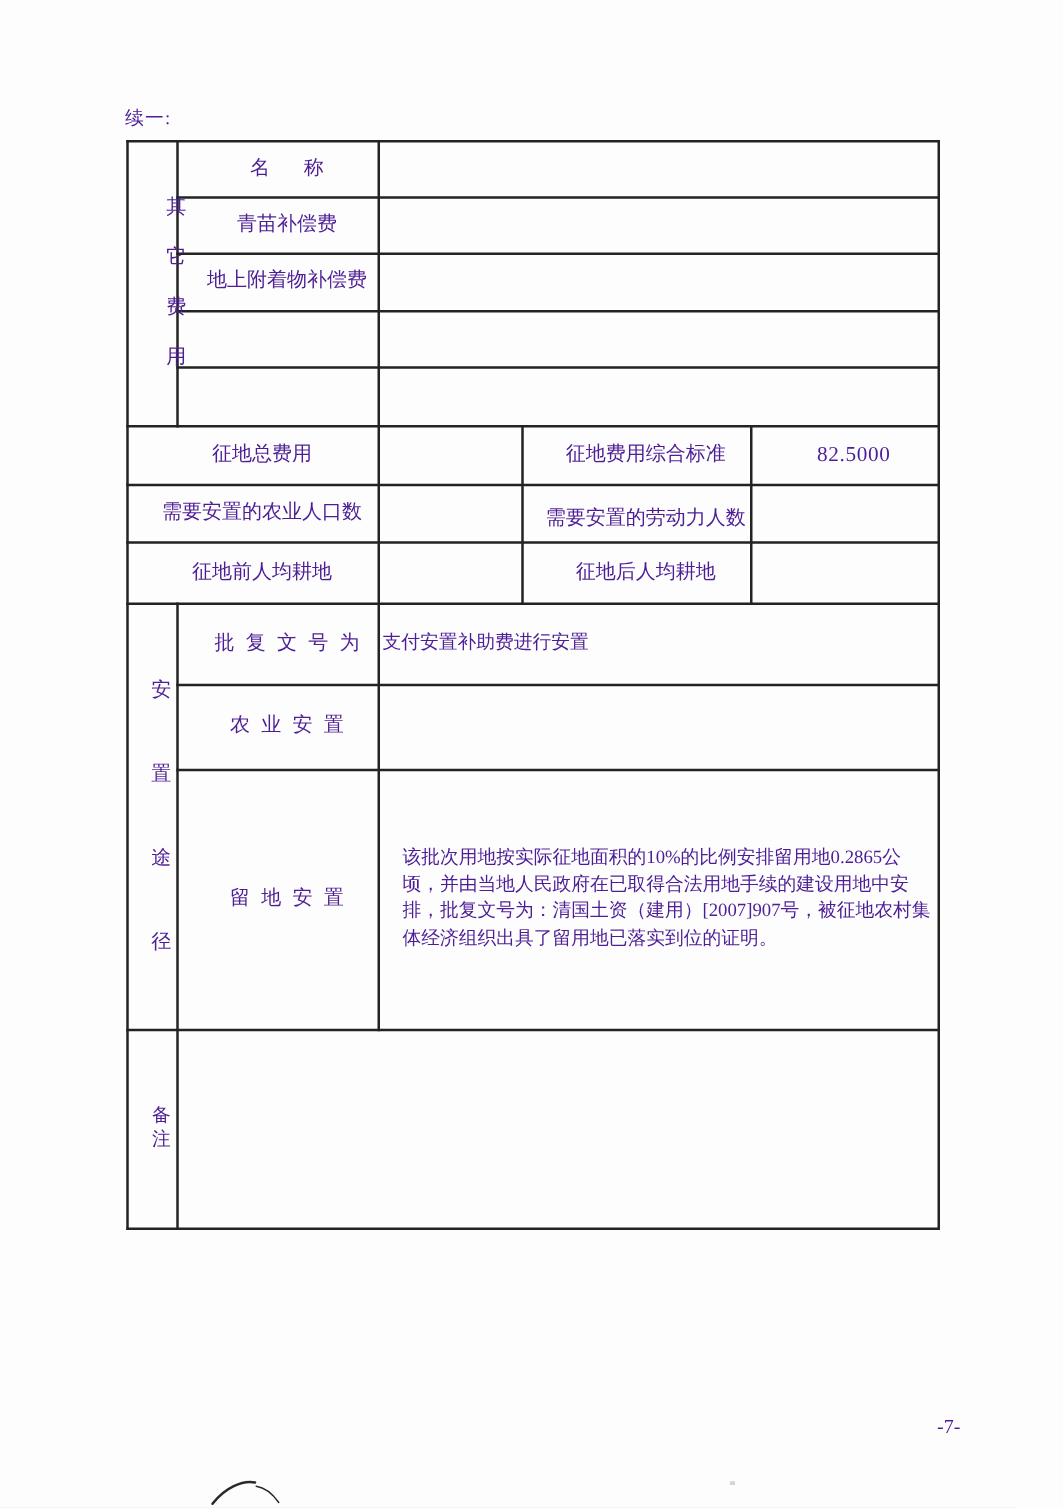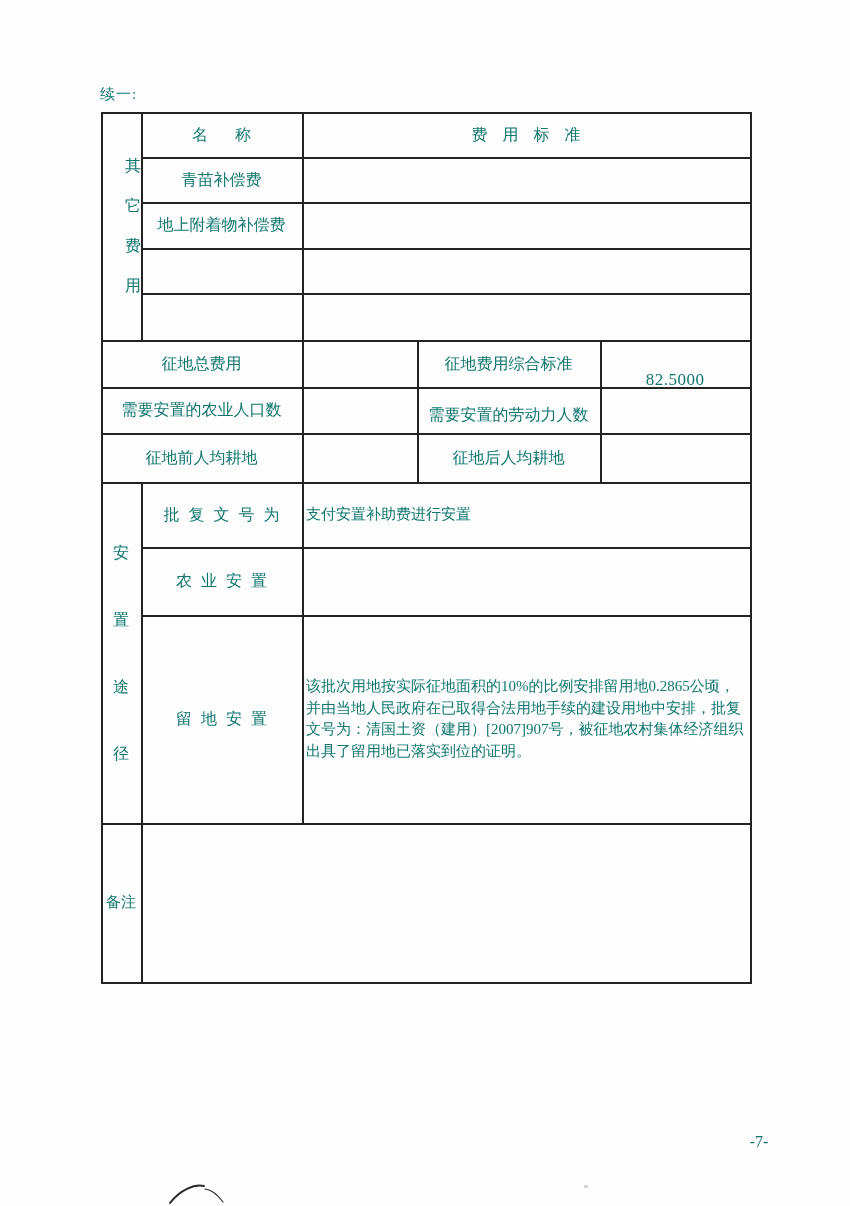--- a/index.html
+++ b/index.html
@@ -1,28 +1,28 @@
 <!DOCTYPE html>
 <html><head>
 <meta charset="utf-8">
 <style>
   * { margin:0; padding:0; box-sizing:border-box; }
   body { background:#e8e8e8; }
   .page {
     position:relative; width:850px; height:1206px; margin:0 auto;
-    background:#fdfdfd; color:#0f766e;
+    background:#fdfdfd; color:#4c1d95;
     font-family:"Liberation Serif","DejaVu Serif",serif;
     overflow:hidden;
   }
   .hline, .vline { position:absolute; background:#232323; }
   .hline { height:2px; }
   .vline { width:2px; }
   .cell {
     position:absolute; display:flex; align-items:center; justify-content:center;
-    font-size:16px; line-height:1.25; text-align:center;
+    font-size:16px; line-height:1.25; text-align:center;padding-left:16px;
   }
   .cell.left { justify-content:flex-start; text-align:left; }
   .sp8  > span { letter-spacing:9px;  padding-left:9px; }
   .sp14 > span { letter-spacing:15px; padding-left:15px; }
   .sp26 > span { letter-spacing:27px; padding-left:27px; }
   .vert > span {
     display:block; width:1.1em; word-break:break-all;
     text-align:center; font-size:16px;
   }
   .vert.lh40 > span { line-height:40px;margin-left:24px; }
@@ -71,23 +71,20 @@
     <div class="vline" style="left:417px;top:340px;height:144px"></div>
     <div class="vline" style="left:600px;top:340px;height:144px"></div>
   </div>
 
   <div class="cell vert lh40" style="left:101px;top:112px;width:40px;height:228px">
     <span>其它费用</span>
   </div>
   <div class="cell sp26" style="left:141px;top:112px;width:161px;height:45px">
     <span>名称</span>
   </div>
-  <div class="cell sp14" style="left:302px;top:112px;width:448px;height:45px">
-    <span>费用标准</span>
-  </div>
 
   <div class="cell" style="left:141px;top:157px;width:161px;height:45px">
     <span>青苗补偿费</span>
   </div>
   <div class="cell" style="left:302px;top:157px;width:448px;height:45px">
     <span></span>
   </div>
   <div class="cell" style="left:141px;top:202px;width:161px;height:46px">
     <span>地上附着物补偿费</span>
   </div>
@@ -106,21 +103,21 @@
   <div class="cell" style="left:302px;top:293px;width:448px;height:47px">
     <span></span>
   </div>
 
   <div class="cell" style="left:101px;top:340px;width:201px;height:47px">
     <span>征地总费用</span>
   </div>
   <div class="cell" style="left:417px;top:340px;width:183px;height:47px">
     <span>征地费用综合标准</span>
   </div>
-  <div class="cell num" style="left:600px;top:356px;width:150px;height:47px">
+  <div class="cell num" style="left:600px;top:340px;width:150px;height:47px">
     <span>82.5000</span>
   </div>
 
   <div class="cell" style="left:101px;top:387px;width:201px;height:46px">
     <span>需要安置的农业人口数</span>
   </div>
   <div class="cell num" style="left:302px;top:387px;width:115px;height:46px">
     <span></span>
   </div>
   <div class="cell" style="left:417px;top:387px;width:183px;height:56px">

